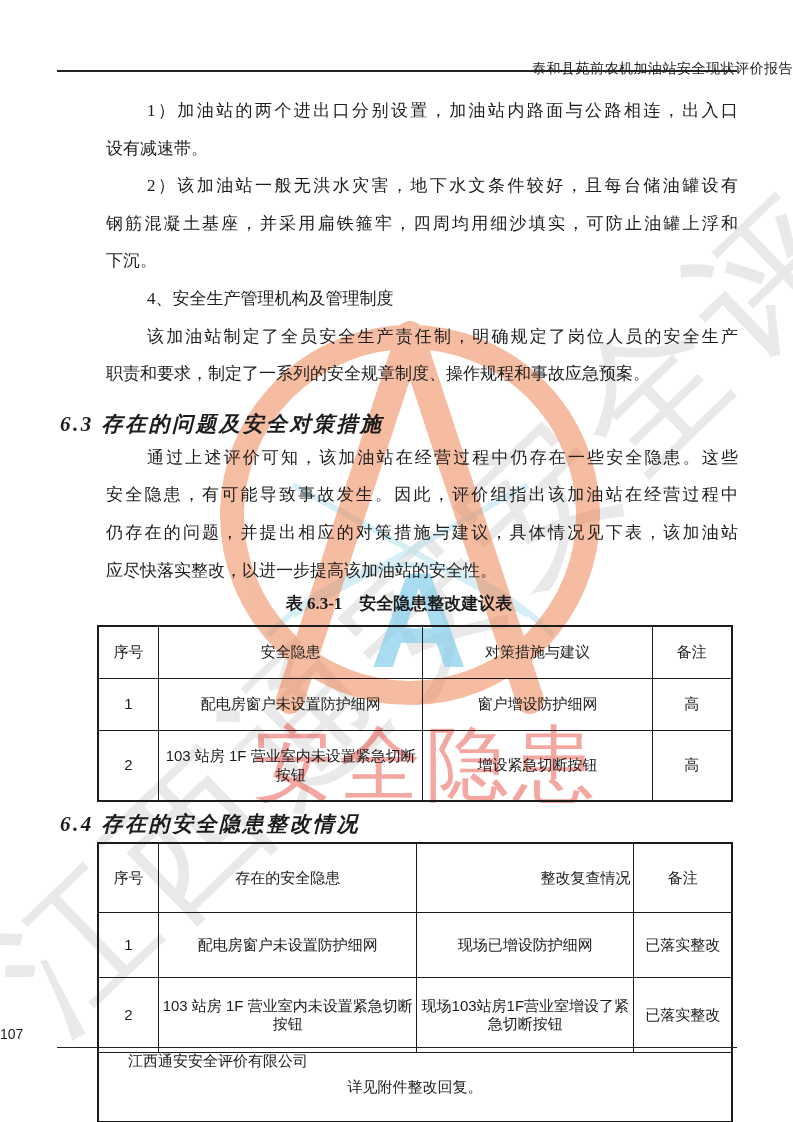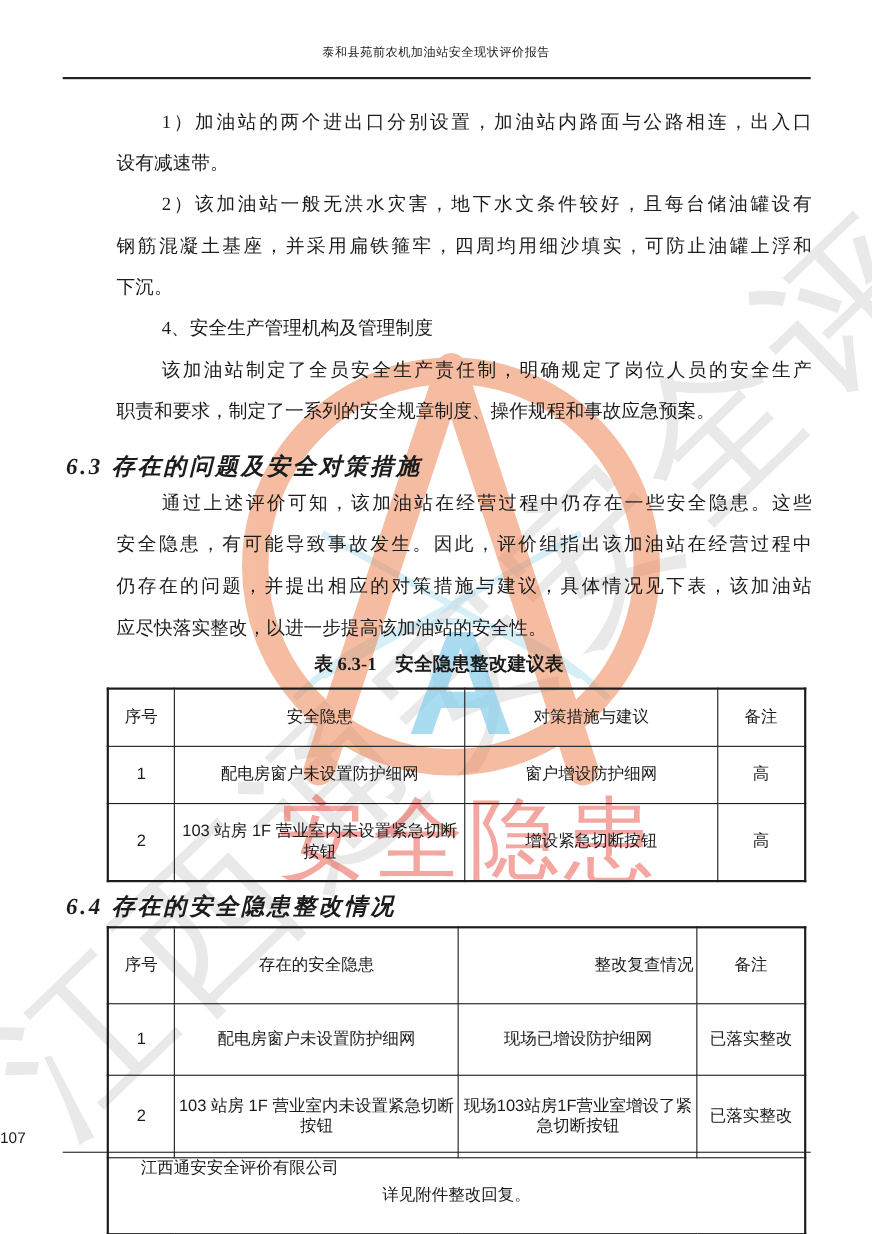--- a/index.html
+++ b/index.html
@@ -26,22 +26,22 @@
   .wm-stamp{
     position:absolute;left:252px;top:716px;
     font-family:"Liberation Sans","DejaVu Sans",sans-serif;
     font-size:82px;line-height:96px;letter-spacing:5px;
     color:rgba(232,72,56,0.48);
     white-space:nowrap;
   }
   
   .content{position:absolute;inset:0;z-index:1;}
   .hdr-title{
-    position:absolute;top:40px;left:0;right:0;
-    text-align:center;font-size:11px;letter-spacing:0.5px;
+    position:absolute;top:60px;left:0;right:0;
+    text-align:right;font-size:14px;letter-spacing:0.5px;
     font-family:"Liberation Sans","DejaVu Sans",sans-serif;
   }
   .hdr-rule{position:absolute;top:70px;left:57px;right:56px;border-top:2px solid #222;}
   .flow{position:absolute;left:60px;top:92px;width:678px;}
   .bline{height:37.6px;line-height:37.6px;font-size:17px;white-space:nowrap;overflow:visible;margin-left:46px;}
   .bline.full{white-space:normal;text-align:justify;text-align-last:justify;}
   .indent{text-indent:41px;}
   .h-section{
     height:30px;line-height:30px;
     font-size:21px;font-weight:bold;font-style:italic;letter-spacing:2.5px;

